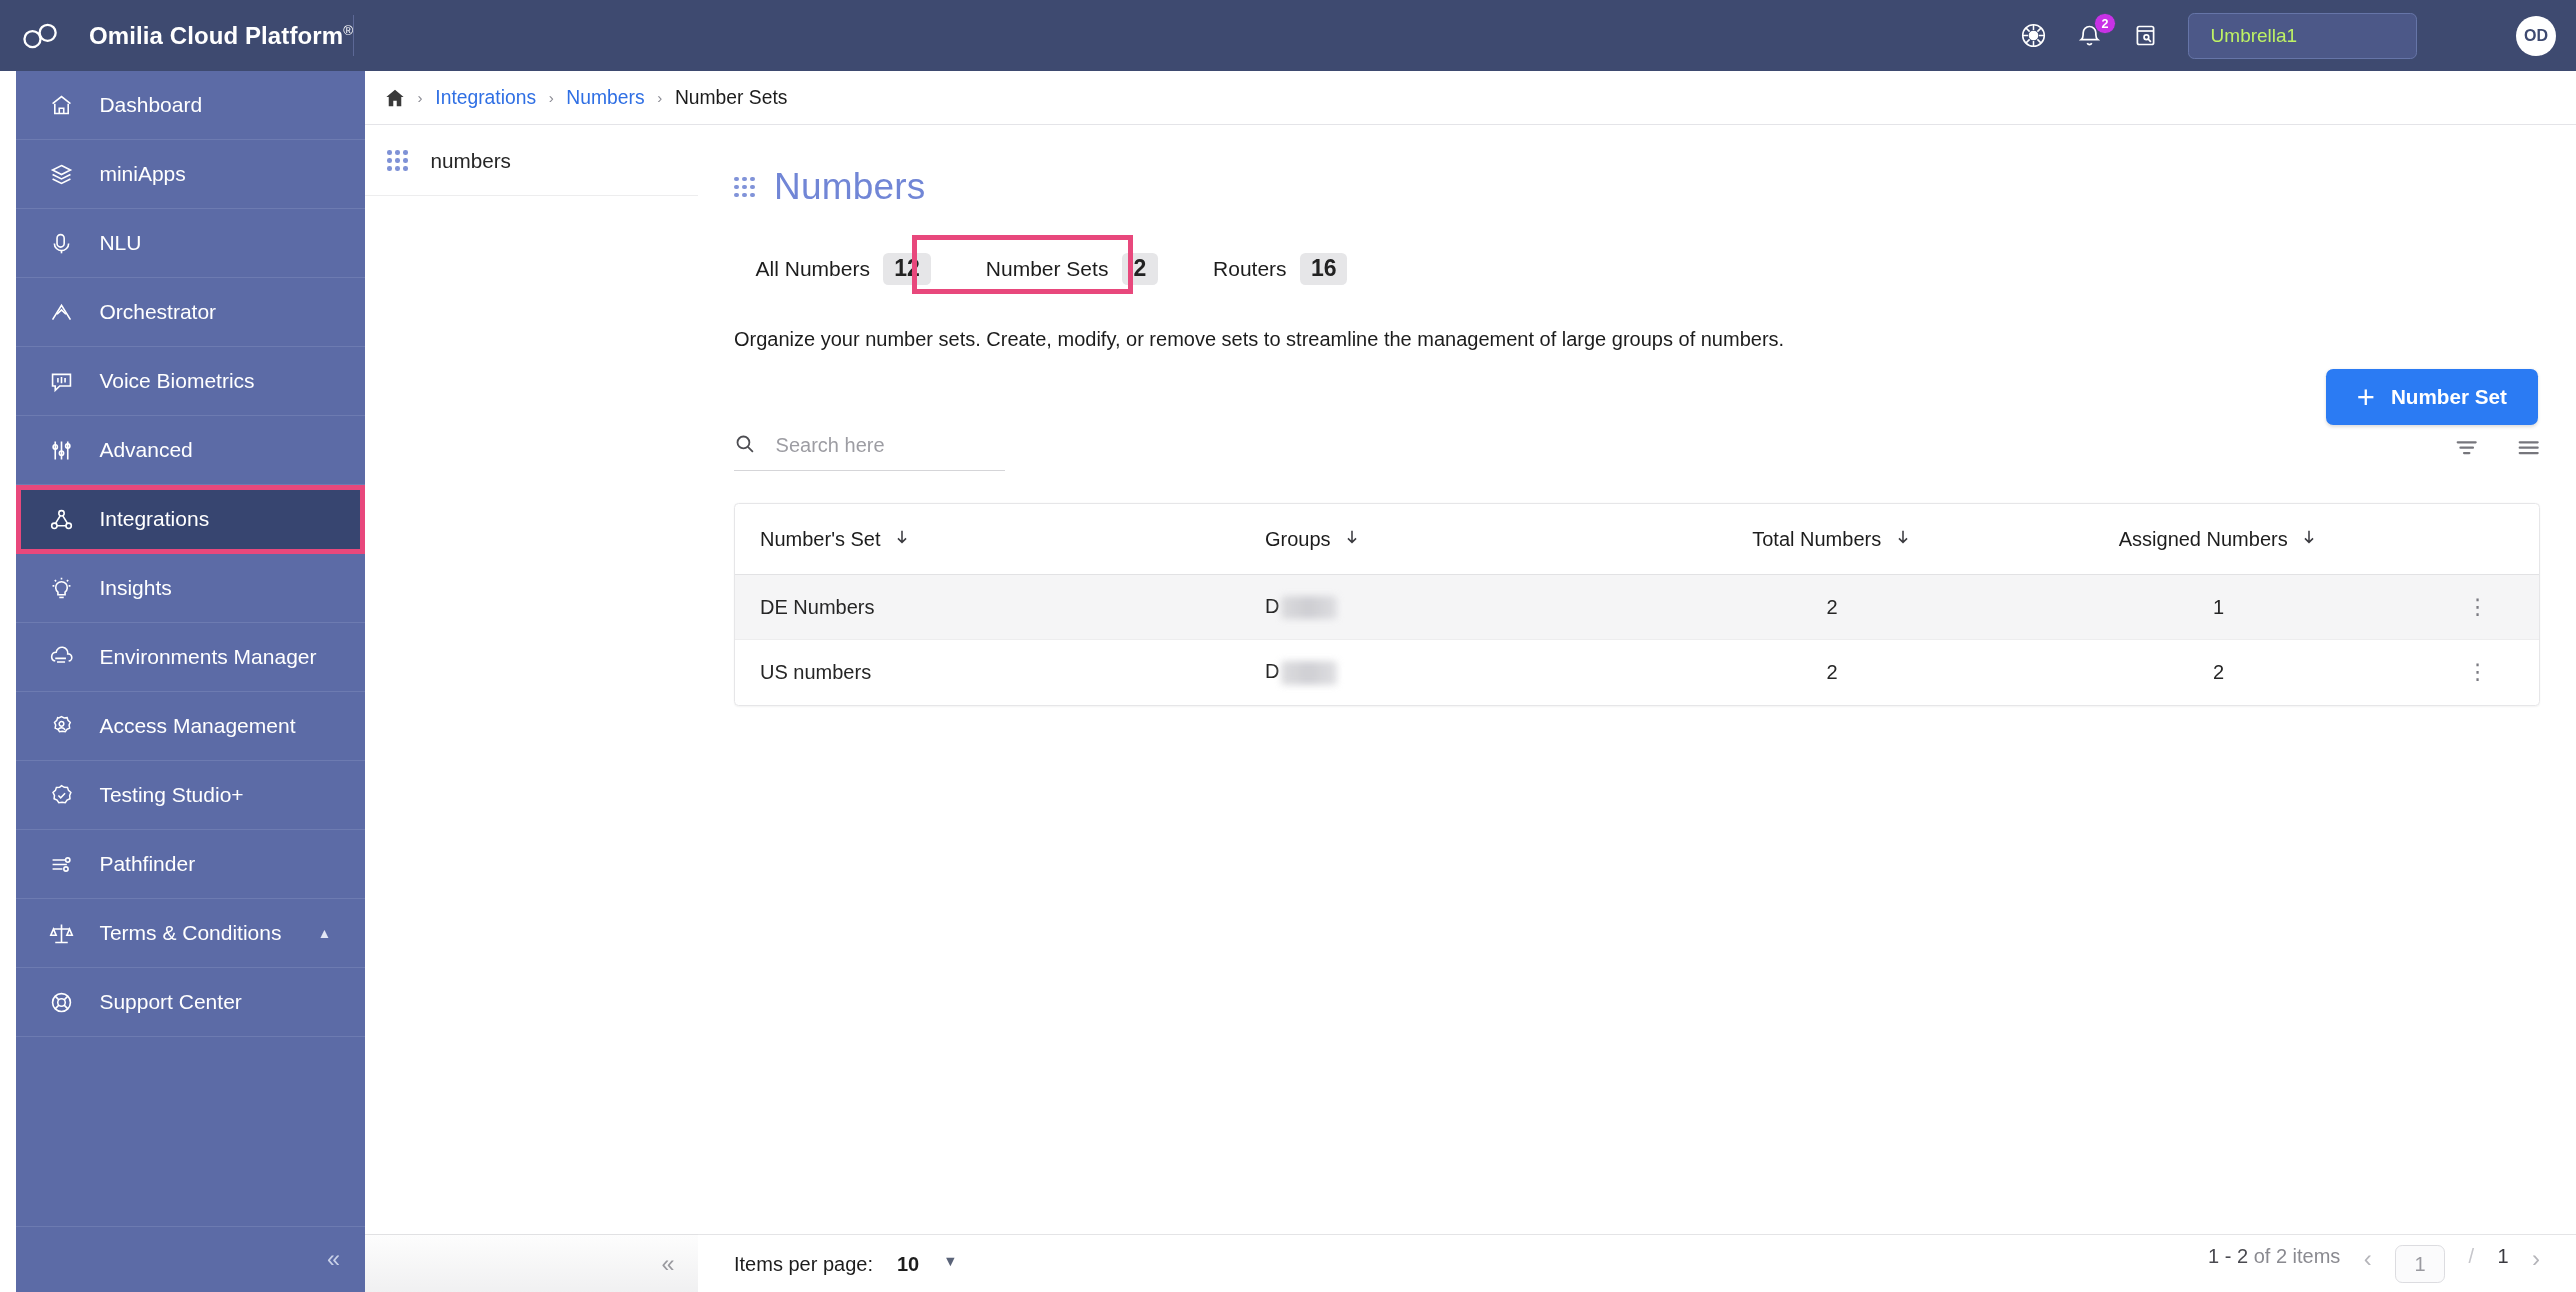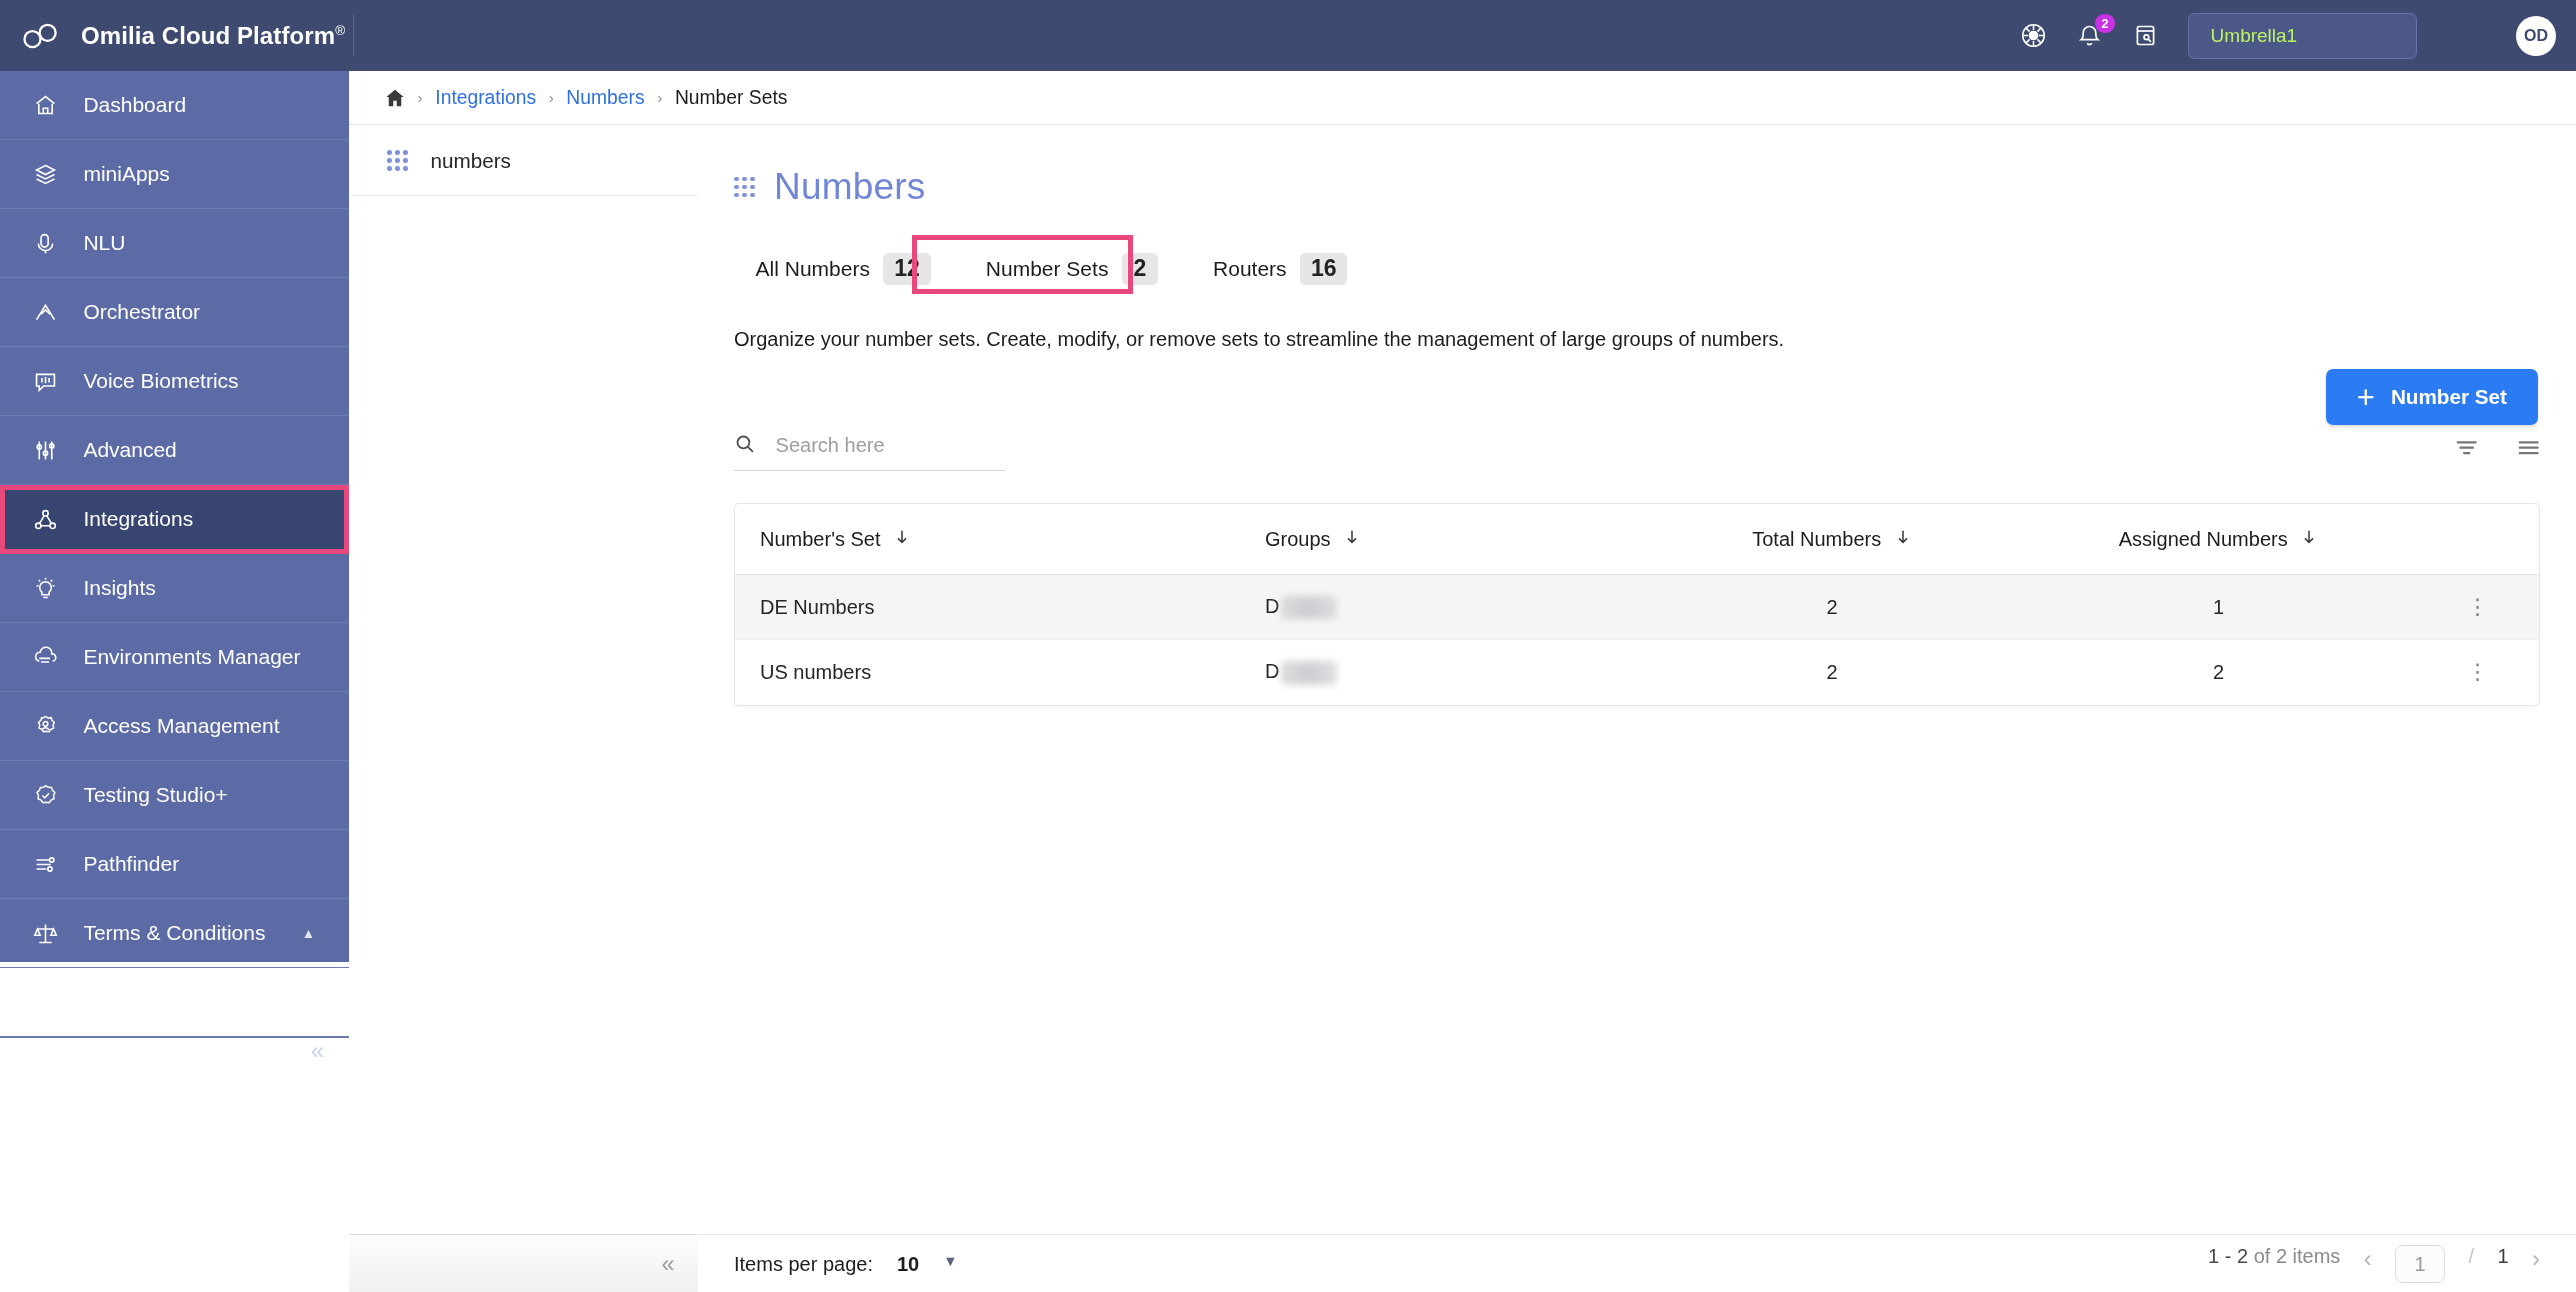--- a/index.html
+++ b/index.html
@@ -14,21 +14,21 @@
 
   
   .topbar{
     position:absolute; left:0; top:0; width:2576px; height:71px;
     background:#3e4a70;
     display:flex; align-items:center;
     z-index:30;
   }
   .brand{
     width:349px; height:71px; display:flex; align-items:center;
-    padding-left:20px; gap:20px;
+    padding-left:20px; gap:28px;
   }
   .brand-logo{ width:41px; height:31px; flex:none; }
   .brand-name{
     color:#ffffff; font-size:24px; font-weight:bold; letter-spacing:0.1px;
     white-space:nowrap;
   }
   .brand-name sup{ font-size:13.5px; vertical-align:super; font-weight:normal;}
   .brand-sep{
     width:0.9px; height:41px; background:#5c6896; margin-left:3.6px;
   }
@@ -48,21 +48,21 @@
     color:#bef264; font-size:19px; margin-left:5.4px;
   }
   .avatar{
     width:40px;height:40px;border-radius:50%;background:#ffffff;color:#3e4a70;
     display:flex;align-items:center;justify-content:center;
     font-size:16px;font-weight:bold; margin-right:20px; margin-left:99px;
   }
 
   
   .sidebar{
-    position:absolute; left:0; top:71px; width:349px; height:891px;
+    position:absolute; left:16px; top:71px; width:349px; height:1221px;
     background:#5c6ba6;
     display:flex; flex-direction:column;
     z-index:20;
   }
   .nav-list{ display:flex; flex-direction:column; }
   .nav-item{
     height:69px; display:flex; align-items:center; gap:23.4px;
     padding-left:31px; color:#ffffff; font-size:21px;
     border-bottom:0.9px solid #6d7bb1;
     position:relative;

